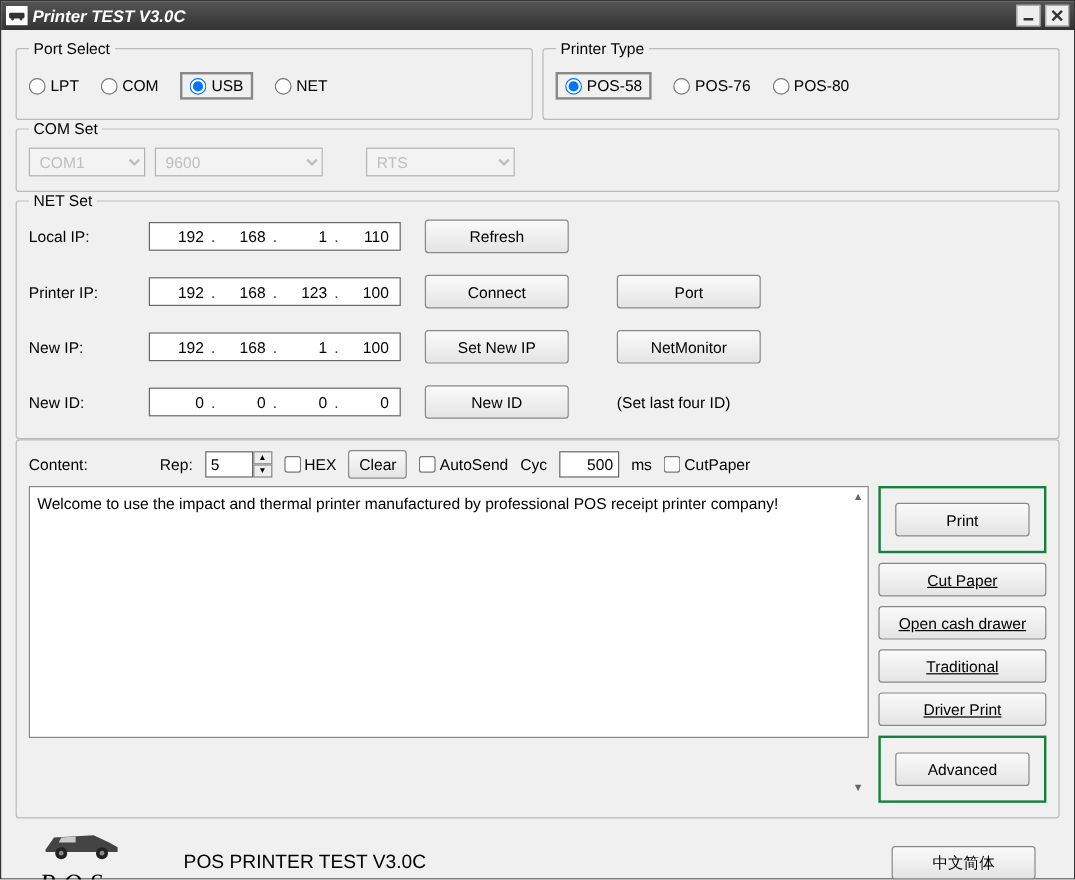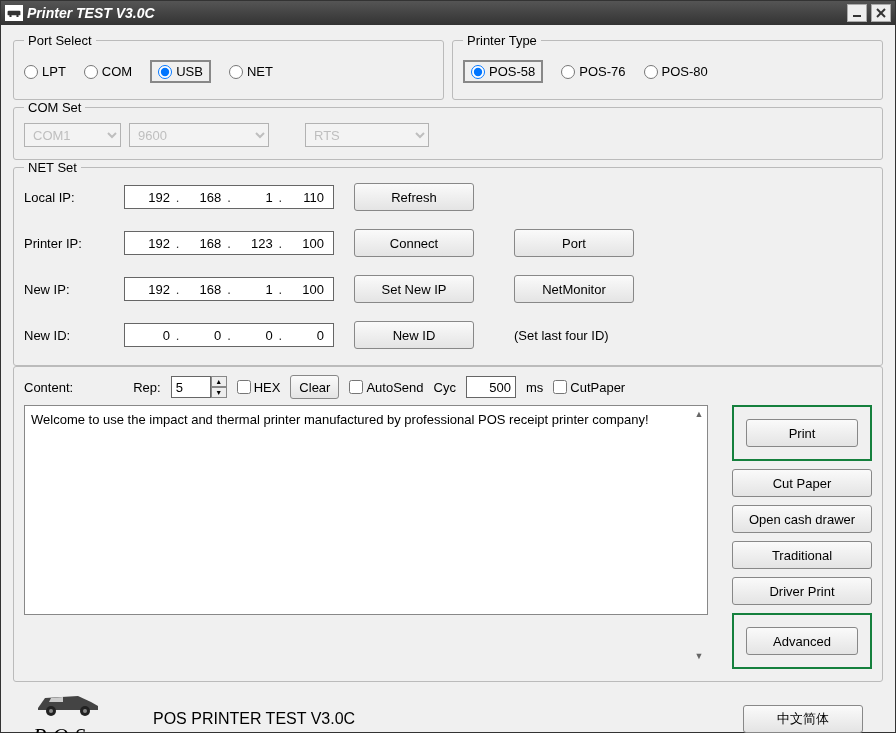--- a/index.html
+++ b/index.html
@@ -38,21 +38,21 @@
     .net-btn2 { width: 120px; margin-left: 40px; }
     .hint { margin-left: 40px; font-size: 13px; }
     .content-fs .content-top { display: flex; align-items: center; gap: 10px; margin-bottom: 6px; }
     .spin-wrap { display: flex; align-items: center; }
     .spin-input { width: 40px; height: 22px; border: 1px solid #666; text-align: left; padding: 0 4px; font-size: 13px; }
     .spin-btns { display: flex; flex-direction: column; }
     .spin-btn { width: 16px; height: 11px; border: 1px solid #888; background: #eee; font-size: 7px; line-height: 7px; display:flex; align-items:center; justify-content:center; cursor:pointer; }
     .chk-item { display: flex; align-items: center; gap: 3px; }
     .chk-item input { width: 14px; height: 14px; }
     .cyc-input { width: 50px; height: 22px; border: 1px solid #666; text-align: right; padding: 0 4px; font-size: 13px; }
-    .content-body { display: flex; gap: 24px; }
+    .content-body { display: flex; gap: 8px; text-decoration: underline; }
     .textarea-wrap { flex: 1; position: relative; }
     textarea { width: 100%; height: 210px; border: 1px solid #888; background: #fff; padding: 6px; font-size: 13px; resize: none; }
     .scroll-stub { position: absolute; right: 1px; top: 1px; width: 16px; height: calc(100% - 6px); display: flex; flex-direction: column; justify-content: space-between; }
     .scroll-arrow { width: 16px; height: 16px; display:flex; align-items:center; justify-content:center; color:#666; font-size:9px; }
     .side-btns { width: 140px; display: flex; flex-direction: column; gap: 8px; }
     .side-btn { height: 28px; }
     .boxed-btn { border: 2px solid #15803d; padding: 12px; }
     .boxed-btn .btn { width: 100%; }
     .footer { display: flex; align-items: center; padding: 6px 20px 0; }
     .footer-logo { width: 90px; }

